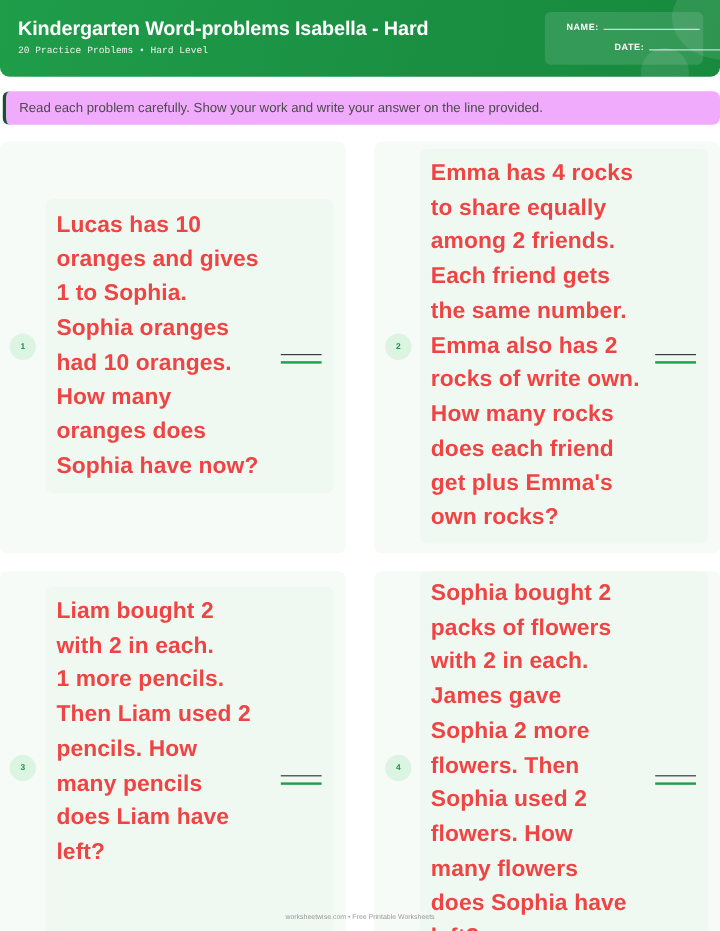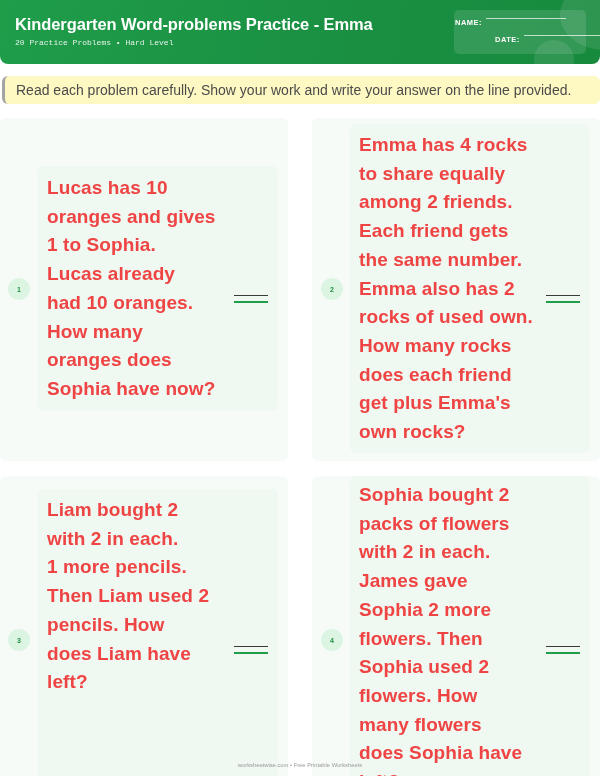--- a/index.html
+++ b/index.html
@@ -25,33 +25,33 @@
     color: #ffffff; font-weight: bold; font-size: 16.5px; letter-spacing: -0.1px;
   }
   .subtitle {
     position: absolute; left: 15px; top: 38px;
     color: rgba(255,255,255,0.88); font-size: 8px; font-family: Liberation Mono, monospace;
   }
   .name-box {
     position: absolute; left: 454px; top: 10px; width: 132px; height: 44px;
     border-radius: 5px; background: rgba(255,255,255,0.12);
   }
-  .field-row { position: absolute; left: 1px; display: flex; align-items: flex-start; }
+  .field-row { position: absolute; left: 18px; display: flex; align-items: flex-end; }
   .field-row.name { top: 8px; }
   .field-row.date { top: 25px; padding-left: 40px; }
   .field-label { color: #ffffff; font-weight: bold; font-size: 7.5px; letter-spacing: 0.5px; }
   .field-line { border-bottom: 1px solid rgba(255,255,255,0.7); height: 1px; margin-left: 4px; margin-bottom: 2px; }
   .field-row.name .field-line { width: 80px; }
   .field-row.date .field-line { width: 82px; }
 
   .instructions {
     position: absolute; left: 2px; top: 76px; width: 598px; height: 28px;
-    background: #fef9c3; border-left: 3px solid #a3a3a3; border-radius: 6px;
+    background: #f0abfc; border-left: 3px solid #14532d; border-radius: 6px;
     display: flex; align-items: center; padding-left: 11px;
-    color: #4b4b4b; font-size: 14px;
+    color: #4b4b4b; font-size: 11px;
   }
 
   .card {
     position: absolute; background: #f6fbf7; border-radius: 6px;
   }
   .card .num {
     position: absolute; width: 22px; height: 22px; border-radius: 50%;
     background: #dcf5e3; color: #1f8f43; font-size: 7px; font-weight: bold;
     display: flex; align-items: center; justify-content: center;
   }
@@ -72,21 +72,21 @@
     position: absolute; left: 0; width: 600px; top: 762px; text-align: center;
     color: #9a9a9a; font-size: 5.8px;
   }
 </style>
 </head>
 <body>
 
 <div class="header">
   <div class="circle1"></div>
   <div class="circle2"></div>
-  <div class="title">Kindergarten Word-problems Practice - Emma</div>
+  <div class="title">Kindergarten Word-problems Isabella - Hard</div>
   <div class="subtitle">20 Practice Problems • Hard Level</div>
   <div class="name-box">
     <div class="field-row name">
       <span class="field-label">NAME:</span>
       <span class="field-line"></span>
     </div>
     <div class="field-row date">
       <span class="field-label">DATE:</span>
       <span class="field-line"></span>
     </div>
@@ -95,21 +95,21 @@
 
 <div class="instructions">Read each problem carefully. Show your work and write your answer on the line provided.</div>
 
 <div class="card" style="left:0;top:118px;width:288px;height:343px;padding-left:13px;">
   <div class="num" style="left:8px;top:160px;">1</div>
   <div class="q-box" style="left:38px;top:48px;width:240px;height:245px;"></div>
   <div class="q-text" style="left:47px;top:56px;">
     <div>Lucas has 10</div>
       <div>oranges and gives</div>
     <div>1 to Sophia.</div>
-      <div>Lucas already</div>
+      <div>Sophia oranges</div>
     <div>had 10 oranges.</div>
       <div>How many</div>
     <div>oranges does</div>
       <div>Sophia have now?</div>
   </div>
   <div class="answer" style="left:234px;top:177px;">
     <div class="l1"></div>
       <div class="l2"></div>
   </div>
 </div>
@@ -117,41 +117,42 @@
 <div class="card" style="left:312px;top:118px;width:288px;height:343px;">
   <div class="num" style="left:9px;top:160px;">2</div>
   <div class="q-box" style="left:38px;top:6px;width:240px;height:329px;"></div>
   <div class="q-text" style="left:47px;top:13px;">
     <div>Emma has 4 rocks</div>
       <div>to share equally</div>
     <div>among 2 friends.</div>
       <div>Each friend gets</div>
     <div>the same number.</div>
       <div>Emma also has 2</div>
-    <div>rocks of used own.</div>
+    <div>rocks of write own.</div>
       <div>How many rocks</div>
     <div>does each friend</div>
       <div>get plus Emma's</div>
     <div>own rocks?</div>
   </div>
   <div class="answer" style="left:234px;top:177px;">
     <div class="l1"></div>
       <div class="l2"></div>
   </div>
 </div>
 
 <div class="card" style="left:0;top:476px;width:288px;height:320px;">
   <div class="num" style="left:8px;top:153px;">3</div>
   <div class="q-box" style="left:38px;top:13px;width:240px;height:300px;"></div>
   <div class="q-text" style="left:47px;top:20px;">
     <div>Liam bought 2</div>
     <div>with 2 in each.</div>
     <div>1 more pencils.</div>
       <div>Then Liam used 2</div>
     <div>pencils. How</div>
+      <div>many pencils</div>
     <div>does Liam have</div>
       <div>left?</div>
   </div>
   <div class="answer" style="left:234px;top:170px;">
     <div class="l1"></div>
       <div class="l2"></div>
   </div>
 </div>
 
 <div class="card" style="left:312px;top:476px;width:288px;height:320px;">

